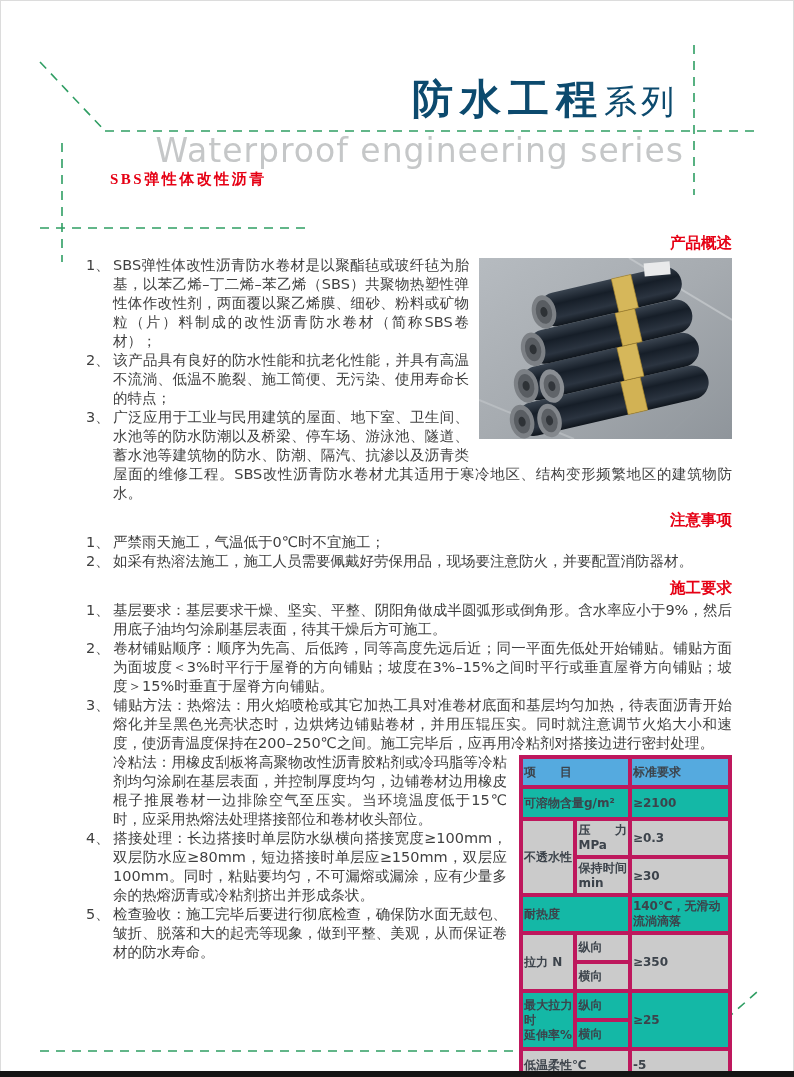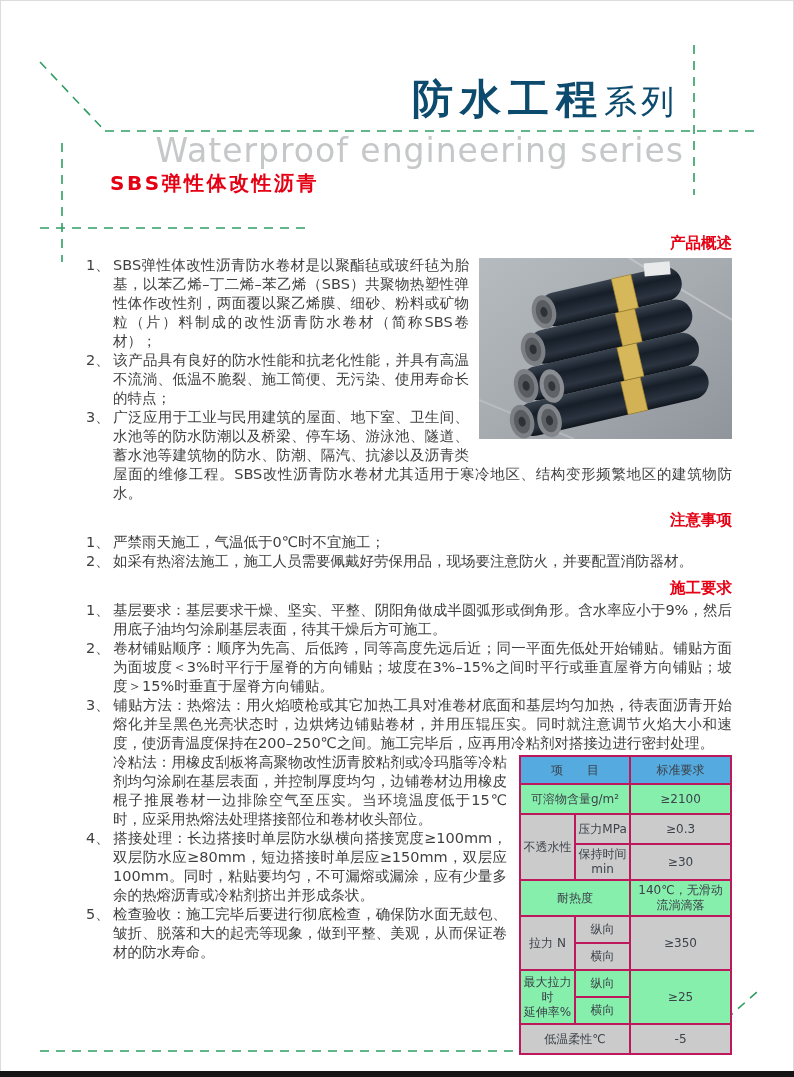--- a/index.html
+++ b/index.html
@@ -20,21 +20,21 @@
     color:#0c4a6e;white-space:nowrap;
   }
   .series-zh .zh-main{font-size:41px;font-weight:bold;letter-spacing:7px;}
   .series-zh .zh-sub{font-size:33px;font-weight:normal;letter-spacing:4px;}
   .series-en{
     position:absolute;right:110px;top:131px;
     font-size:33px;color:#c5c7c8;letter-spacing:1px;white-space:nowrap;
   }
 
   .product-title{position:absolute;left:110px;top:170px;color:#e60014;}
-  .product-title .pt-zh{font-size:20px;font-weight:bold;letter-spacing:2.5px;}
+  .product-title .pt-zh{font-size:15px;font-weight:bold;letter-spacing:2.5px;font-family:Liberation Serif, serif;}
   .product-title .pt-en{font-size:15px;font-weight:bold;margin-top:3px;letter-spacing:0.2px;}
 
   
   .content{
     position:absolute;left:86px;top:233px;width:646px;
     font-size:14.5px;line-height:19px;color:#3f3f3f;
     text-align:justify;
   }
   .content h3{
     font-size:15.5px;font-weight:bold;color:#e60014;
@@ -48,28 +48,28 @@
   
   .photo-float{
     float:right;width:253px;height:181px;
     margin:2px 0 14px 10px;
   }
 
   
   .table-float{float:right;margin:2px 0 8px 12px;}
   table.spec{border-collapse:collapse;width:213px;table-layout:fixed;}
   table.spec td{
-    border:2px solid #be185d;
-    text-align:center;vertical-align:middle;
-    font-size:12px;color:#3c434b;font-weight:normal;
+    border:4px solid #be185d;
+    vertical-align:middle;
+    font-size:12px;color:#3c434b;font-weight:bold;
     padding:2px 1px;line-height:15px;
   }
   td.c1{width:80px;} td.c2{width:60px;} td.c3{width:73px;}
   .blue{background:#55aadf;}
-  .cream{background:#86efac;}
+  .cream{background:#14b8a6;}
   .gray{background:#cbcbcb;}
   td.hdr{font-size:13px;color:#24313c;height:22px;}
   td.val{font-size:13.5px;}
   td.tall{height:24px;}
   td.h21{height:21px;}
 </style>
 </head>
 <body>
 
 <div class="page">

